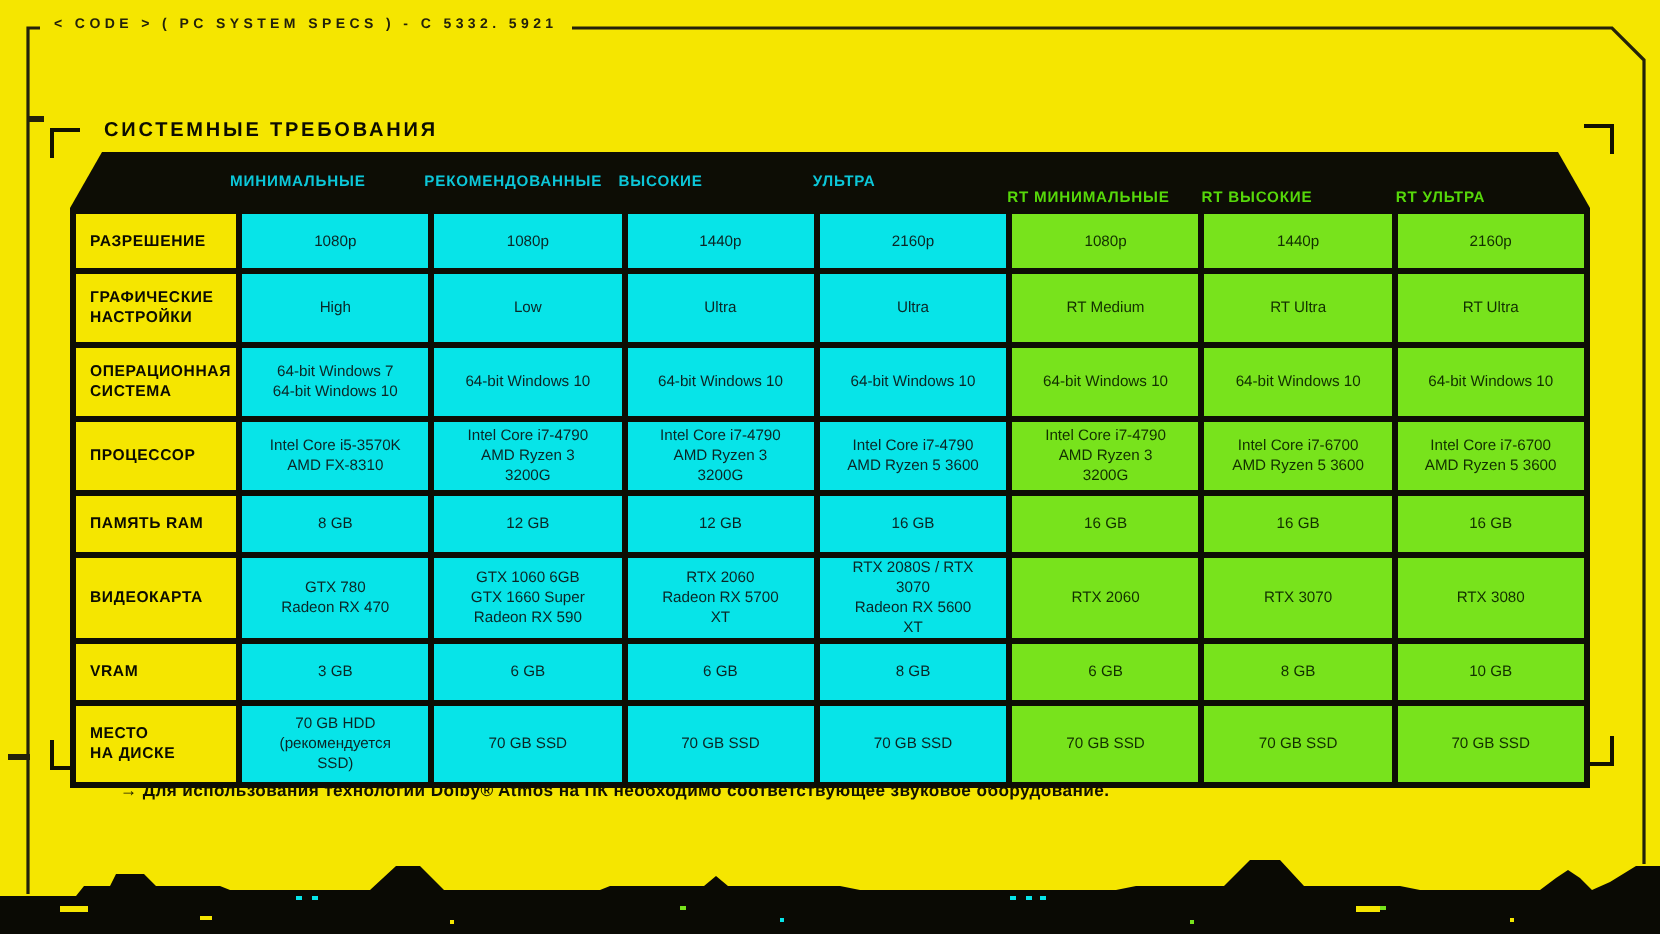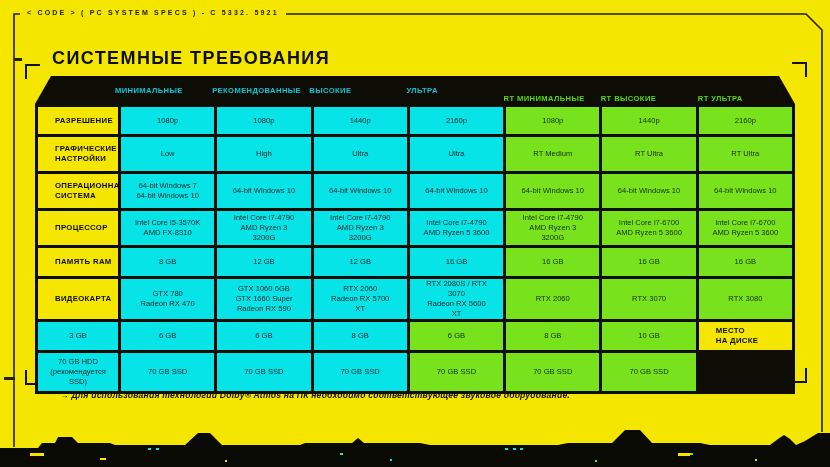--- a/index.html
+++ b/index.html
@@ -11,22 +11,22 @@
   }
   
   .frame-svg{position:absolute;left:0;top:0;width:830px;height:467px;z-index:1;}
   .topbar-text{
     position:absolute;left:20px;top:9px;z-index:2;
     background:#f5e600;padding:0 7px;
     font-size:7px;font-weight:bold;letter-spacing:2.2px;color:#23210a;
     white-space:nowrap;
   }
   .page-title{
-    position:absolute;left:52px;top:48px;z-index:2;
-    font-size:18px;font-weight:bold;letter-spacing:1.4px;color:#0d0d00;
+    position:absolute;left:52px;top:60px;z-index:2;
+    font-size:10px;font-weight:bold;letter-spacing:1.4px;color:#0d0d00;
   }
   .bracket{position:absolute;width:13px;height:13px;z-index:2;}
   .bracket.tl{left:25px;top:64px;border-left:2px solid #111100;border-top:2px solid #111100;}
   .bracket.tr{left:792px;top:62px;border-right:2px solid #111100;border-top:2px solid #111100;}
   .bracket.bl{left:25px;top:370px;border-left:2px solid #111100;border-bottom:2px solid #111100;}
   .bracket.br{left:792px;top:368px;border-right:2px solid #111100;border-bottom:2px solid #111100;}
   
   .spec-table{position:absolute;left:35px;top:76px;width:760px;z-index:3;}
   .header-band{
     height:28px;background:#0d0d05;
@@ -40,35 +40,35 @@
   }
   .hcell.cyan{color:#0cc6d8;}
   .hcell.green{color:#56d80a;margin-top:16px;}
   .tbody{
     display:grid;grid-template-columns:80px repeat(7,1fr);
     grid-template-rows:27px 34px 34px 34px 28px 40px 28px 38px;
     gap:3px;background:#0d0d05;padding:3px;
   }
   .lcell{
     background:#f5e600;color:#0c0c00;
-    display:flex;align-items:center;padding-left:17px;
+    display:flex;align-items:center;padding-left:7px;
     font-size:7.8px;font-weight:bold;letter-spacing:.3px;line-height:1.25;
     white-space:pre-line;
   }
   .vcell{
     display:flex;align-items:center;justify-content:center;text-align:center;
     font-size:7.6px;font-weight:normal;line-height:1.3;white-space:pre-line;
     padding:1px 13px;
   }
   .vcell.c{background:#07e4e8;color:#0b2626;}
   .vcell.g{background:#78e31c;color:#123000;}
   
   .footer-note{
     position:absolute;left:60px;top:390px;z-index:3;
-    font-size:8.6px;font-weight:bold;color:#111100;letter-spacing:.2px;font-style:italic;
+    font-size:8.6px;font-weight:bold;color:#111100;letter-spacing:.2px;
   }
   
   .skyline{position:absolute;left:0;top:427px;width:830px;height:40px;z-index:4;}
 </style>
 </head>
 <body>
 
 <div class="stage">
 
   <svg class="frame-svg" viewBox="0 0 830 467">
@@ -103,22 +103,22 @@
       <div class="vcell c">1080p</div>
       <div class="vcell c">1080p</div>
       <div class="vcell c">1440p</div>
       <div class="vcell c">2160p</div>
       <div class="vcell g">1080p</div>
       <div class="vcell g">1440p</div>
       <div class="vcell g">2160p</div>
 
       <div class="lcell">ГРАФИЧЕСКИЕ
 НАСТРОЙКИ</div>
+      <div class="vcell c">High</div>
       <div class="vcell c">Low</div>
-      <div class="vcell c">High</div>
       <div class="vcell c">Ultra</div>
       <div class="vcell c">Ultra</div>
       <div class="vcell g">RT Medium</div>
       <div class="vcell g">RT Ultra</div>
       <div class="vcell g">RT Ultra</div>
 
       <div class="lcell">ОПЕРАЦИОННАЯ
 СИСТЕМА</div>
       <div class="vcell c">64-bit Windows 7
 64-bit Windows 10</div>
@@ -161,20 +161,21 @@
 GTX 1660 Super
 Radeon RX 590</div>
       <div class="vcell c">RTX 2060
 Radeon RX 5700 XT</div>
       <div class="vcell c">RTX 2080S / RTX 3070
 Radeon RX 5600 XT</div>
       <div class="vcell g">RTX 2060</div>
       <div class="vcell g">RTX 3070</div>
       <div class="vcell g">RTX 3080</div>
 
+      <div class="lcell">VRAM</div>
       <div class="vcell c">3 GB</div>
       <div class="vcell c">6 GB</div>
       <div class="vcell c">6 GB</div>
       <div class="vcell c">8 GB</div>
       <div class="vcell g">6 GB</div>
       <div class="vcell g">8 GB</div>
       <div class="vcell g">10 GB</div>
 
       <div class="lcell">МЕСТО
 НА ДИСКЕ</div>

